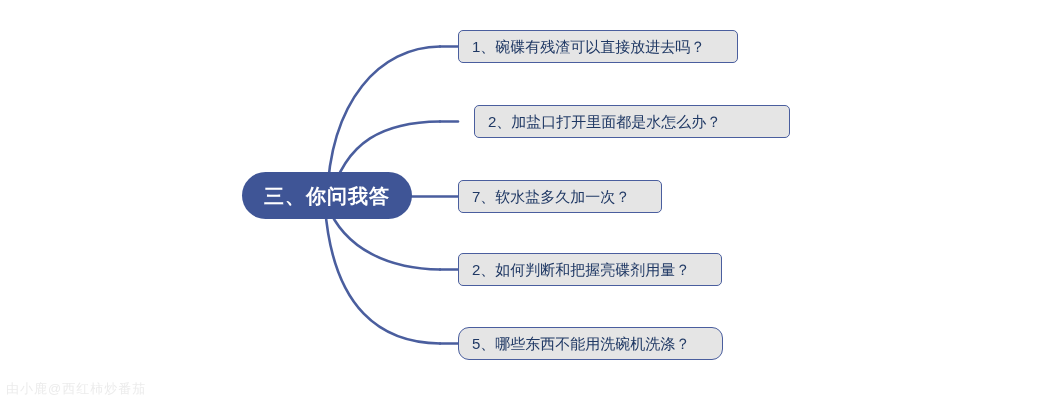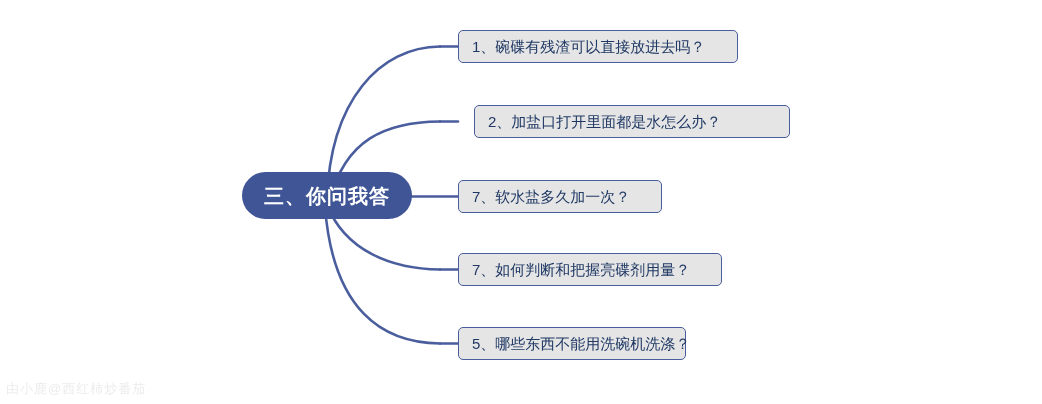--- a/index.html
+++ b/index.html
@@ -109,22 +109,22 @@
 
   <div class="topic-box" style="left:446px; top:105px; width:316px;margin-left:28px;">
     <span class="topic-label">2、加盐口打开里面都是水怎么办？</span>
   </div>
 
   <div class="topic-box" style="left:458px; top:180px; width:204px;">
     <span class="topic-label">7、软水盐多久加一次？</span>
   </div>
 
   <div class="topic-box" style="left:458px; top:253px; width:264px;">
-    <span class="topic-label">7、如何判断和把握亮碟剂用量？</span>
+    <span class="topic-label">2、如何判断和把握亮碟剂用量？</span>
   </div>
 
-  <div class="topic-box" style="left:458px; top:327px; width:228px;">
+  <div class="topic-box" style="left:458px; top:327px; width:265px;border-radius:11px;">
     <span class="topic-label">5、哪些东西不能用洗碗机洗涤？</span>
   </div>
 
   <div class="watermark">由小鹿@西红柿炒番茄</div>
 
 </div>
 
 </body></html>

